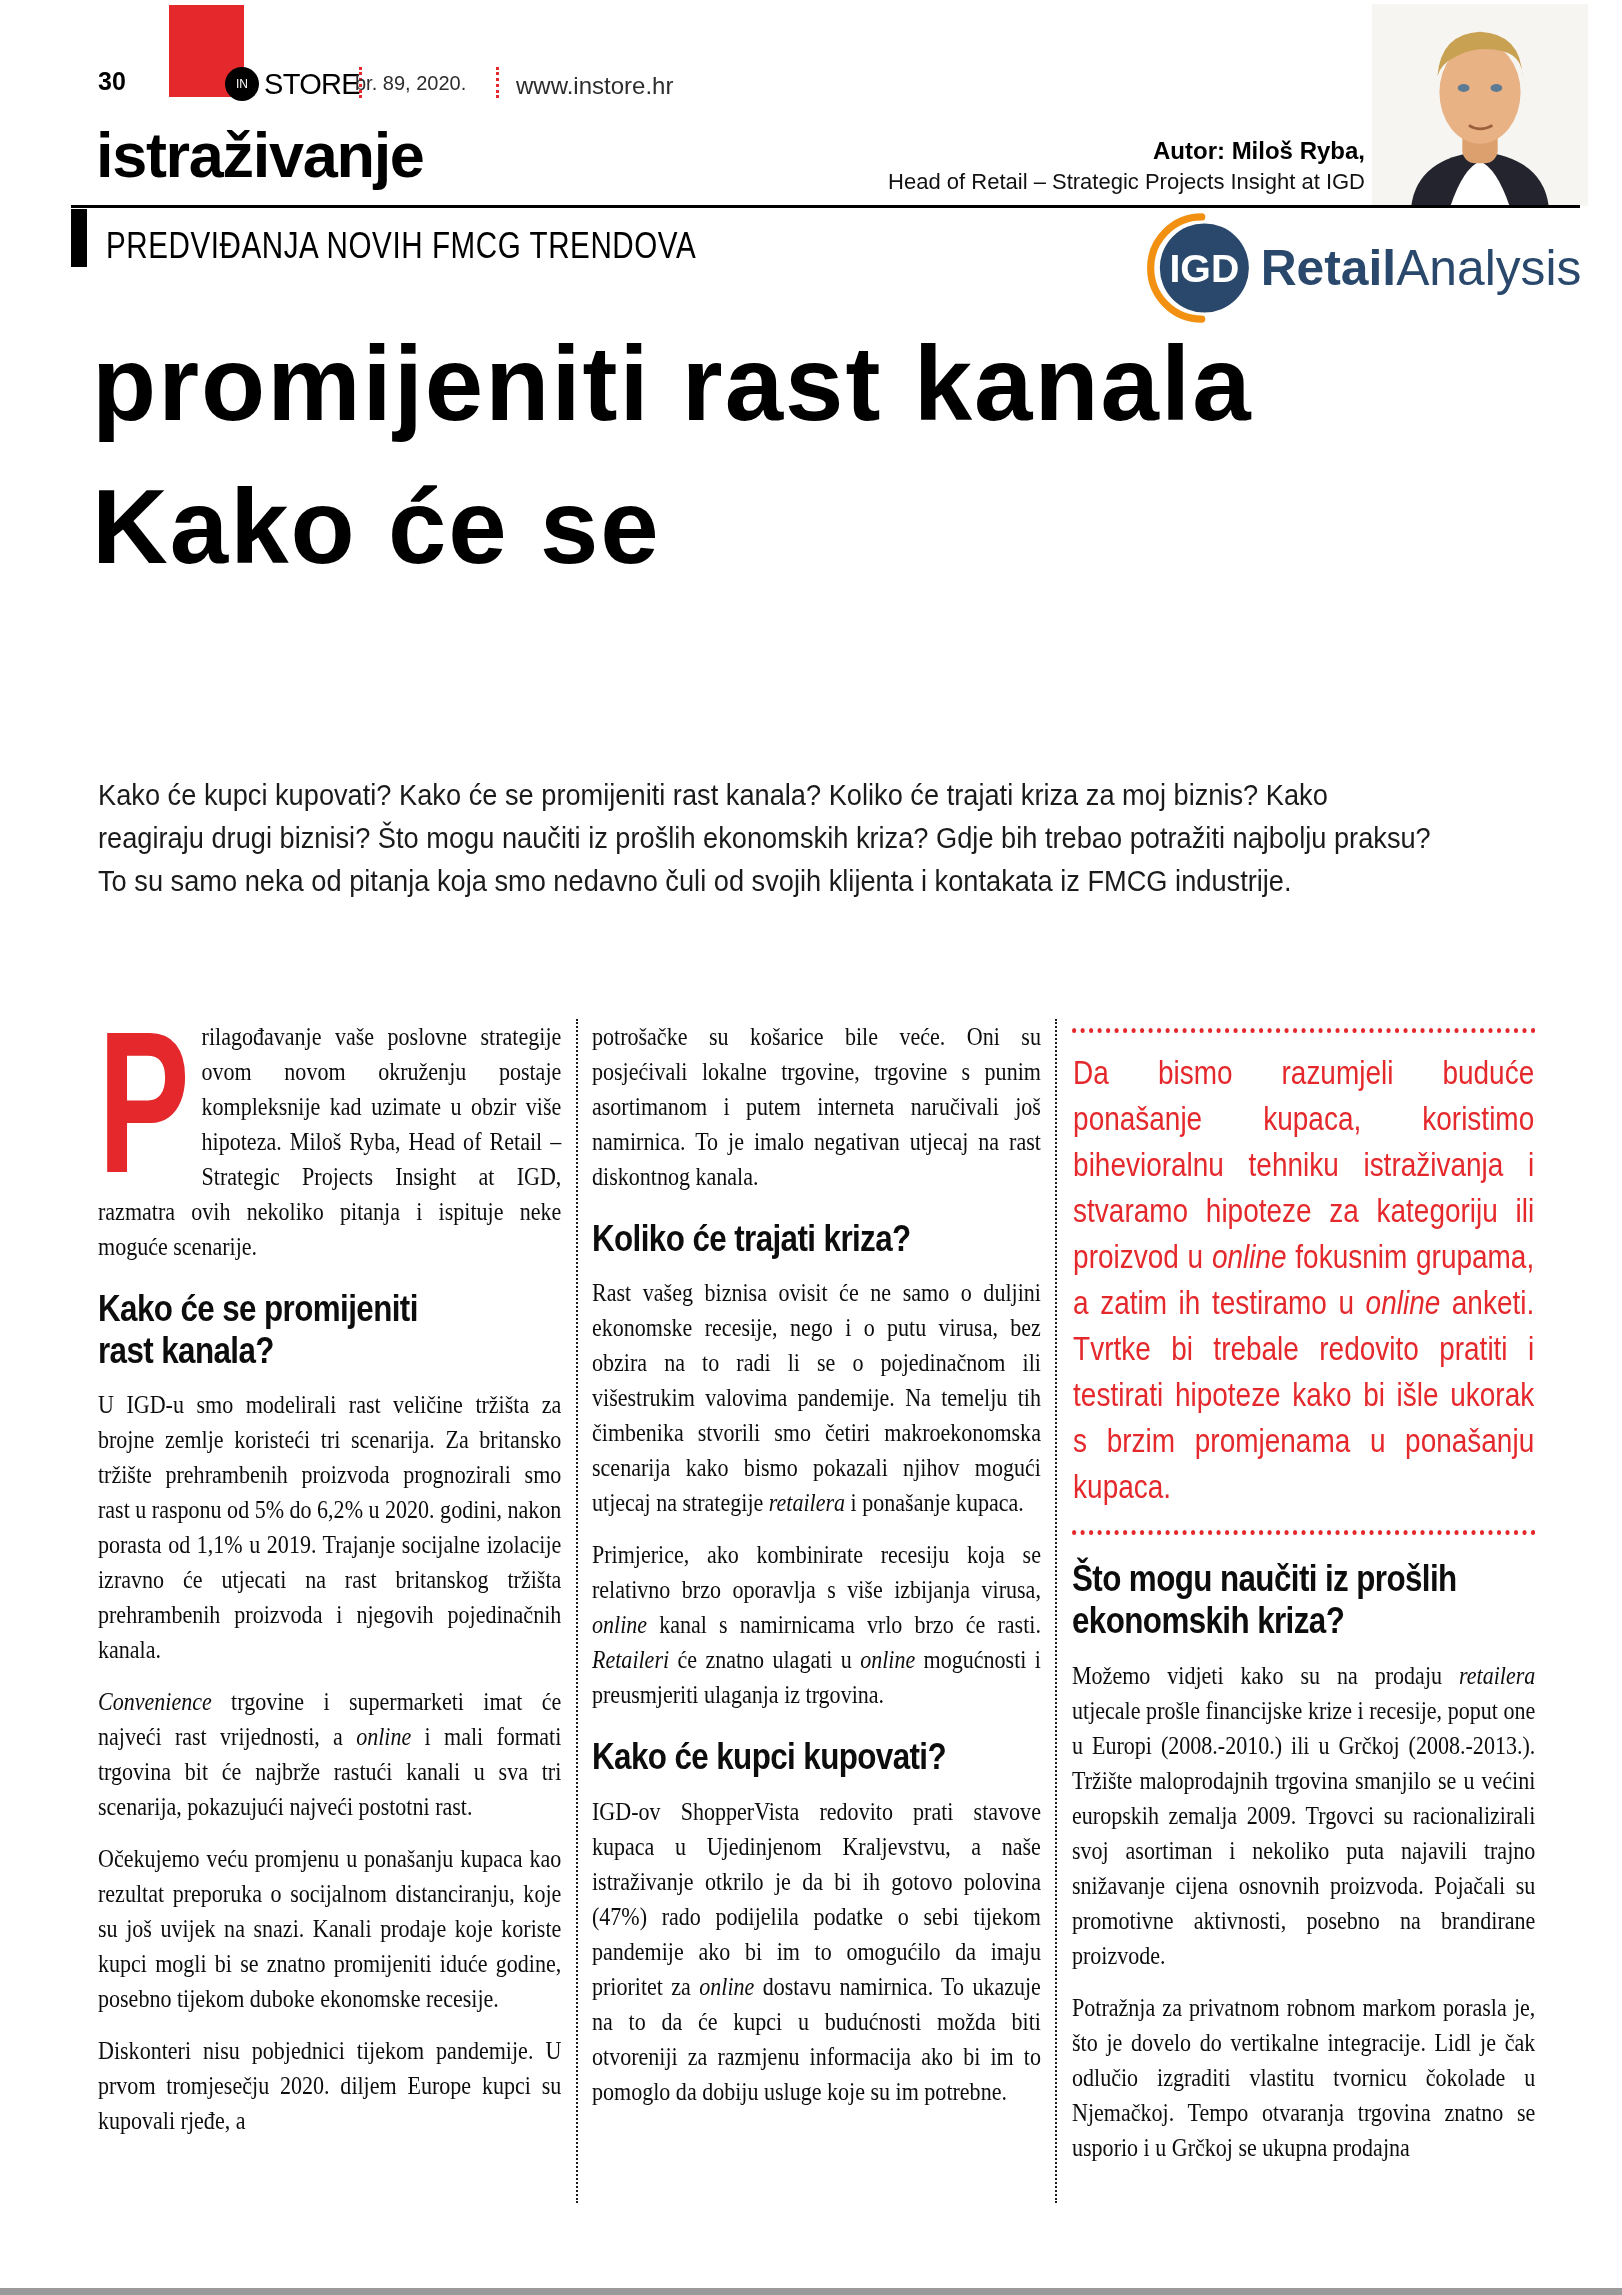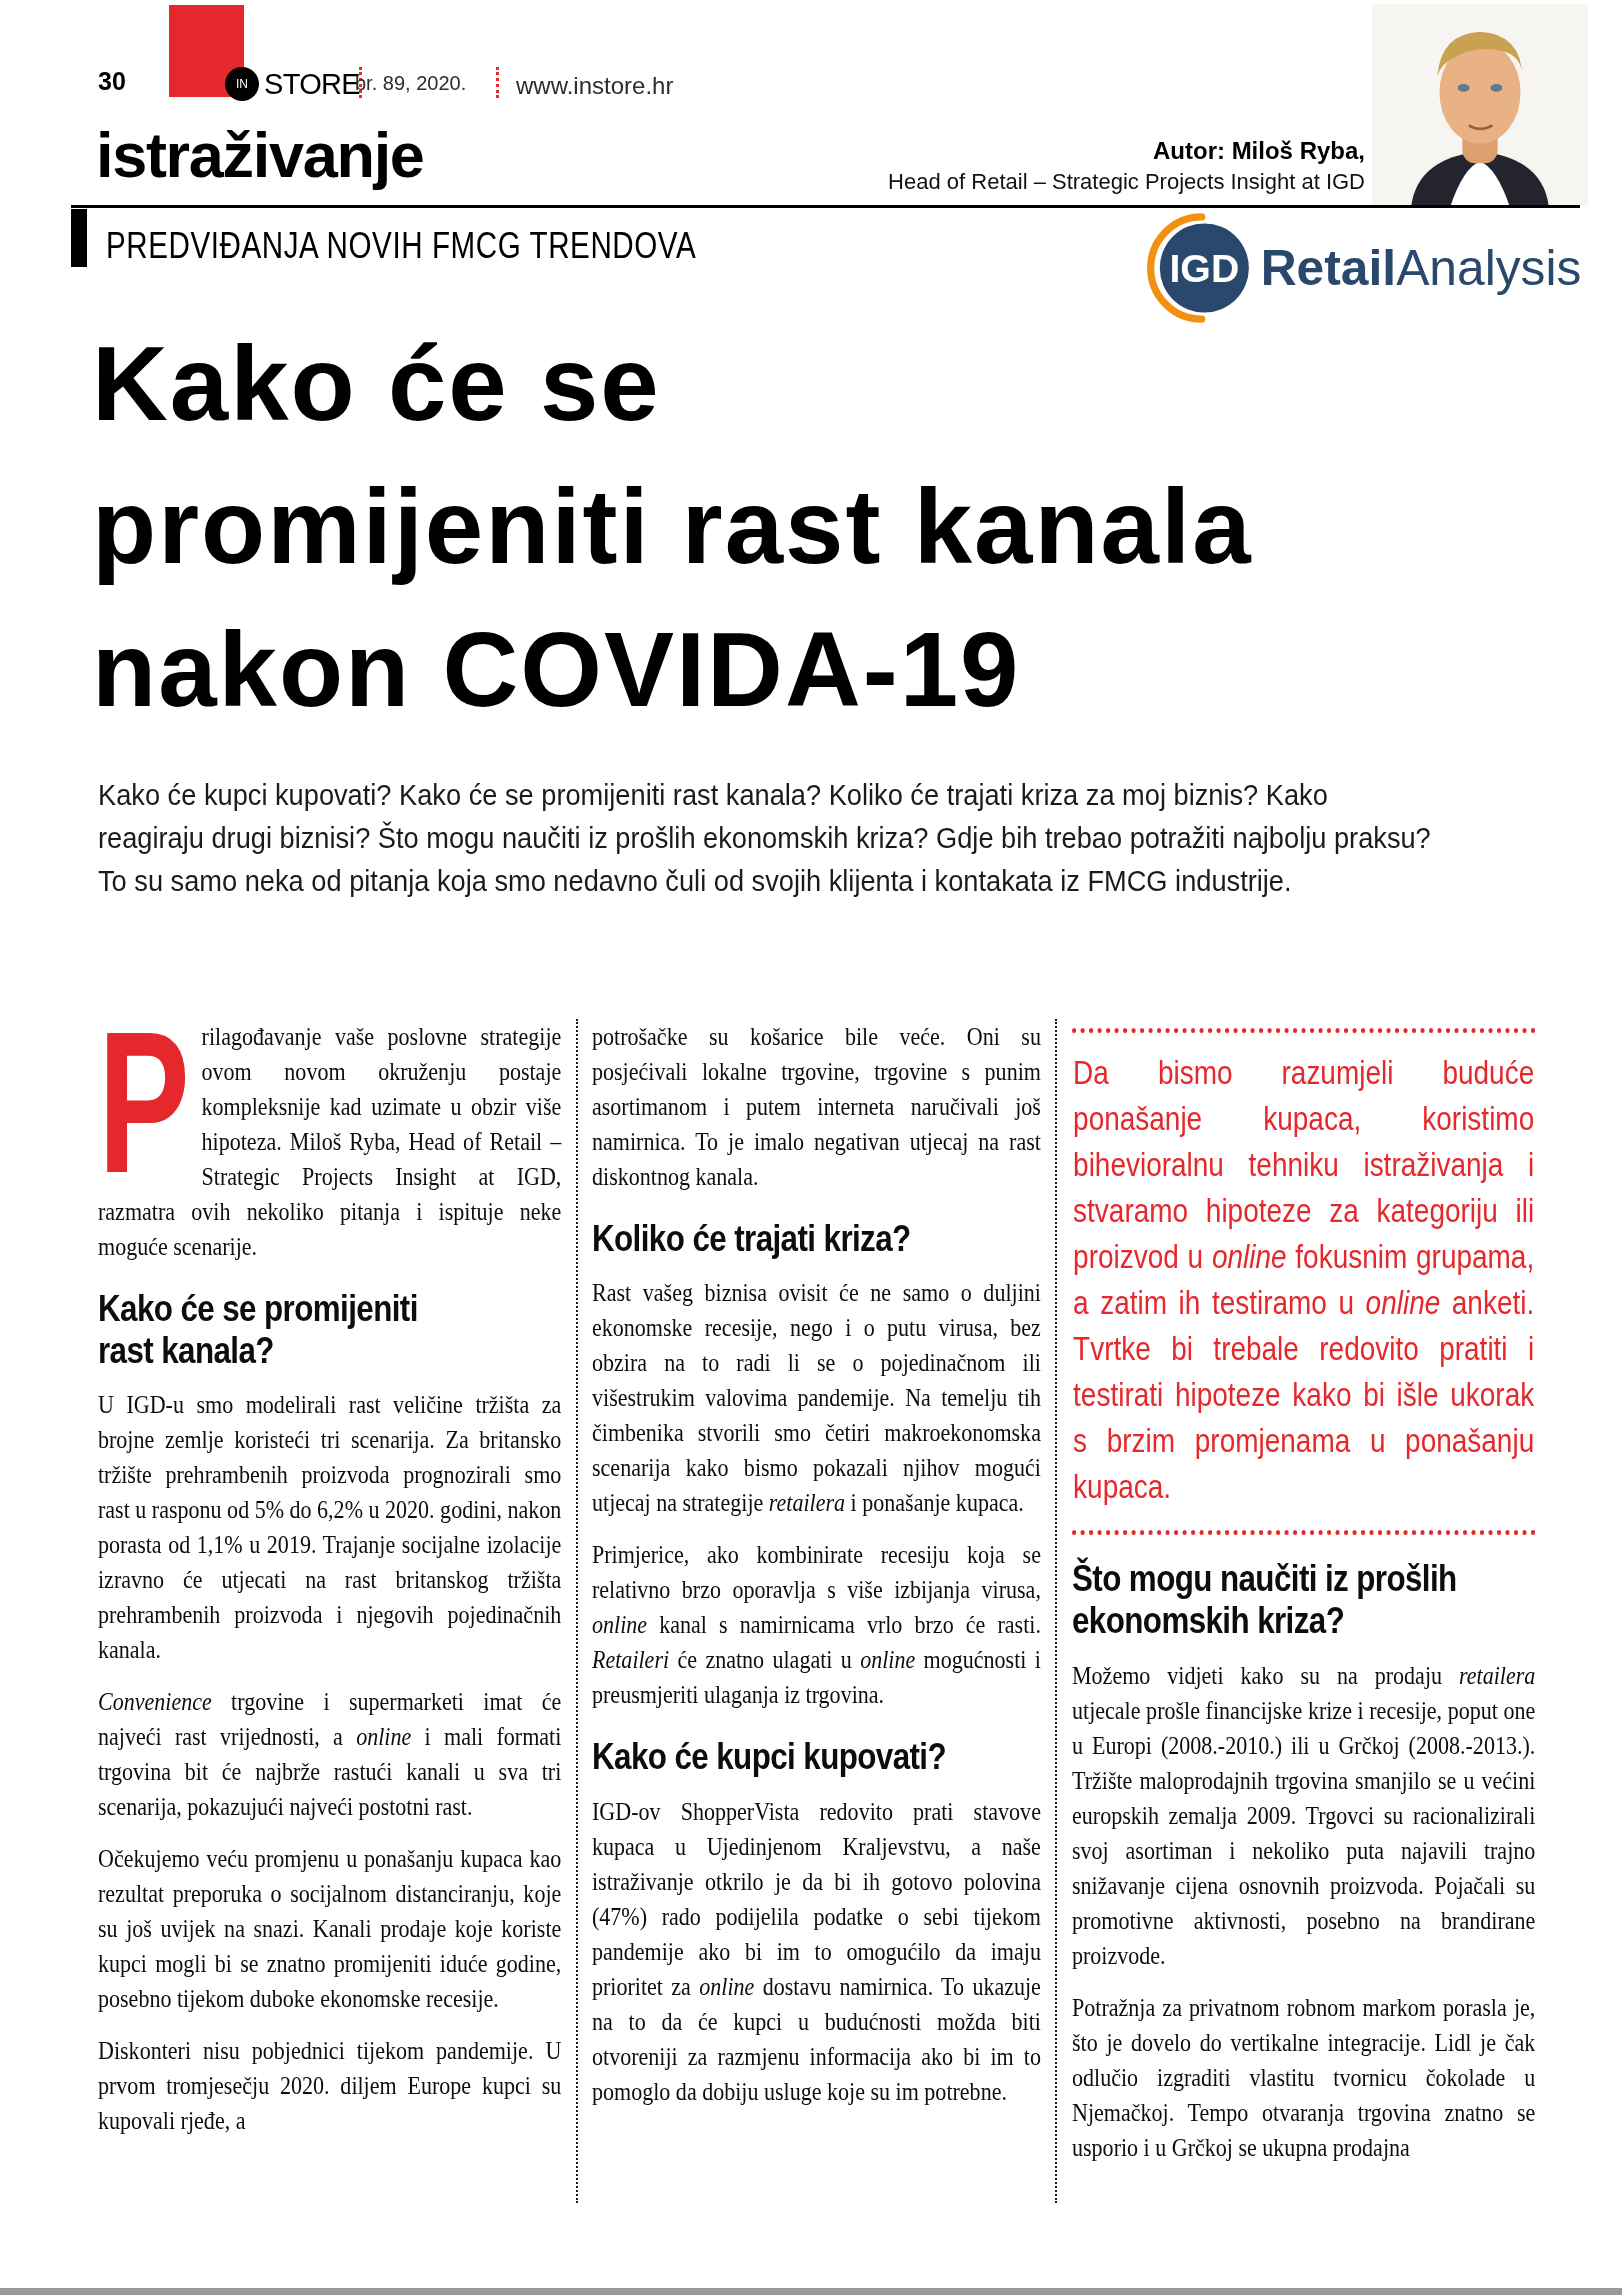--- a/index.html
+++ b/index.html
@@ -98,23 +98,22 @@
   <div class="igd-logo">
     <svg width="452" height="110" viewBox="0 0 690 168" xmlns="http://www.w3.org/2000/svg">
       <path d="M88 6 A 78 78 0 1 0 88 162" fill="none" stroke="#f29111" stroke-width="11" stroke-linecap="round"></path>
       <circle cx="92" cy="84" r="68" fill="#29486b"></circle>
       <text x="92" y="106" text-anchor="middle" font-family="Liberation Sans, sans-serif" font-weight="bold" font-size="60" fill="#ffffff">IGD</text>
       <text x="178" y="110" font-family="Liberation Sans, sans-serif" font-size="76" fill="#29486b"><tspan font-weight="bold">Retail</tspan><tspan>Analysis</tspan></text>
     </svg>
   </div>
 
   <div class="title">
+    <div>promijeniti rast kanala</div>
     <div>Kako će se</div>
-    <div>promijeniti rast kanala</div>
-    <div>nakon COVIDA-19</div>
   </div>
 
   <div class="standfirst">Kako će kupci kupovati? Kako će se promijeniti rast kanala? Koliko će trajati kriza za moj biznis? Kako reagiraju drugi biznisi? Što mogu naučiti iz prošlih ekonomskih kriza? Gdje bih trebao potražiti najbolju praksu? To su samo neka od pitanja koja smo nedavno čuli od svojih klijenta i kontakata iz FMCG industrije.</div>
 
   <div class="cols">
 
     <div class="col c1">
       <div class="col-pad">
           <div class="col-inner body-text">
         <p class="p"><span class="dropcap">P</span><span><span>rilagođavanje vaše poslovne strategije ovom novom okruženju postaje kompleksnije kad uzimate u obzir više hipoteza. Miloš Ryba, Head of Retail – Strategic Projects Insight at IGD, razmatra ovih nekoliko pitanja i ispituje neke moguće scenarije.</span></span></p>

